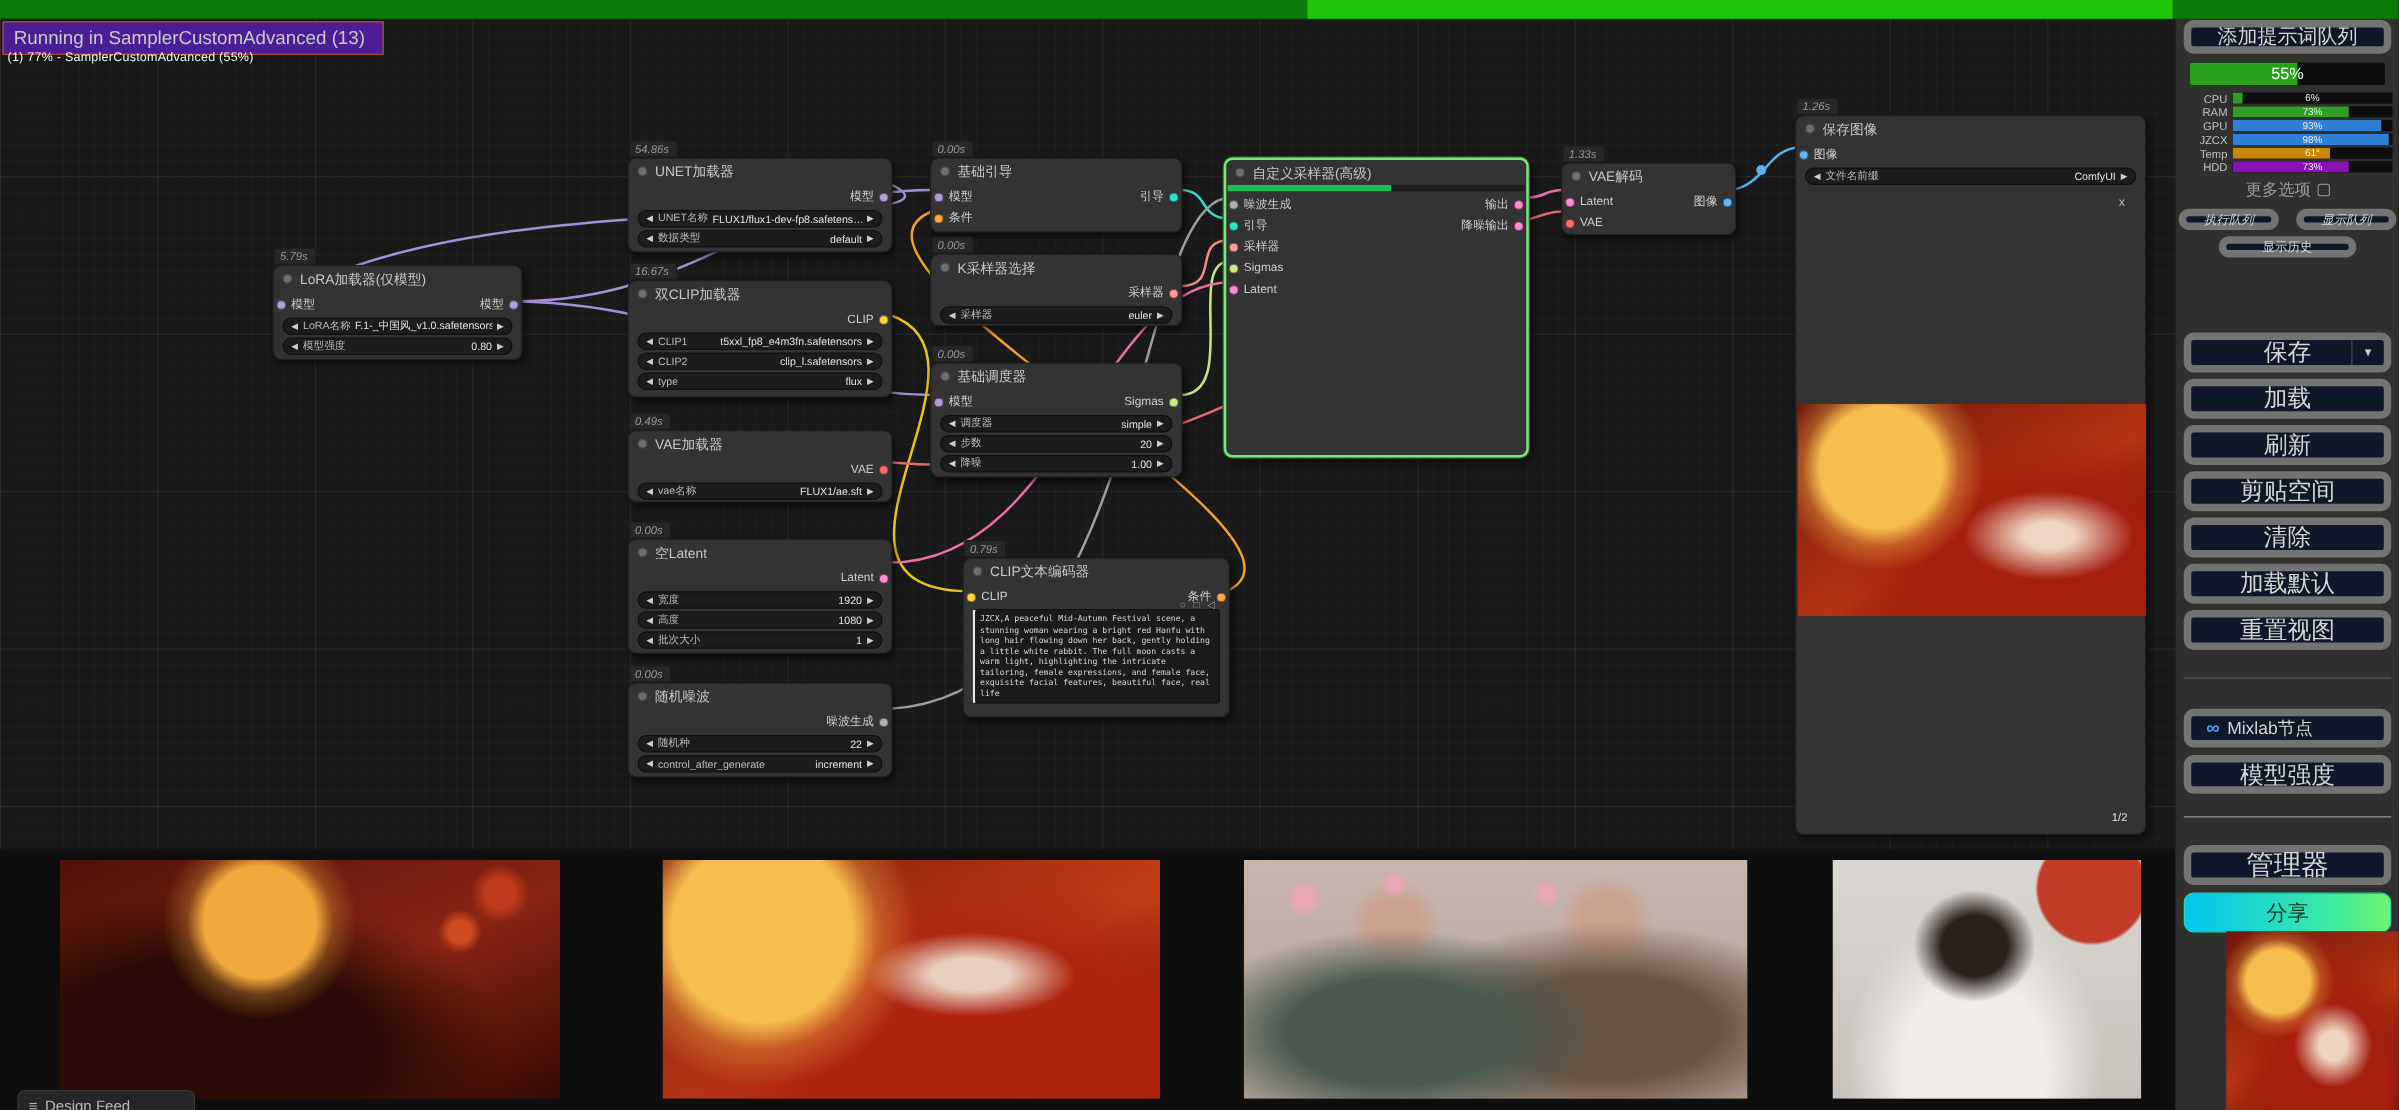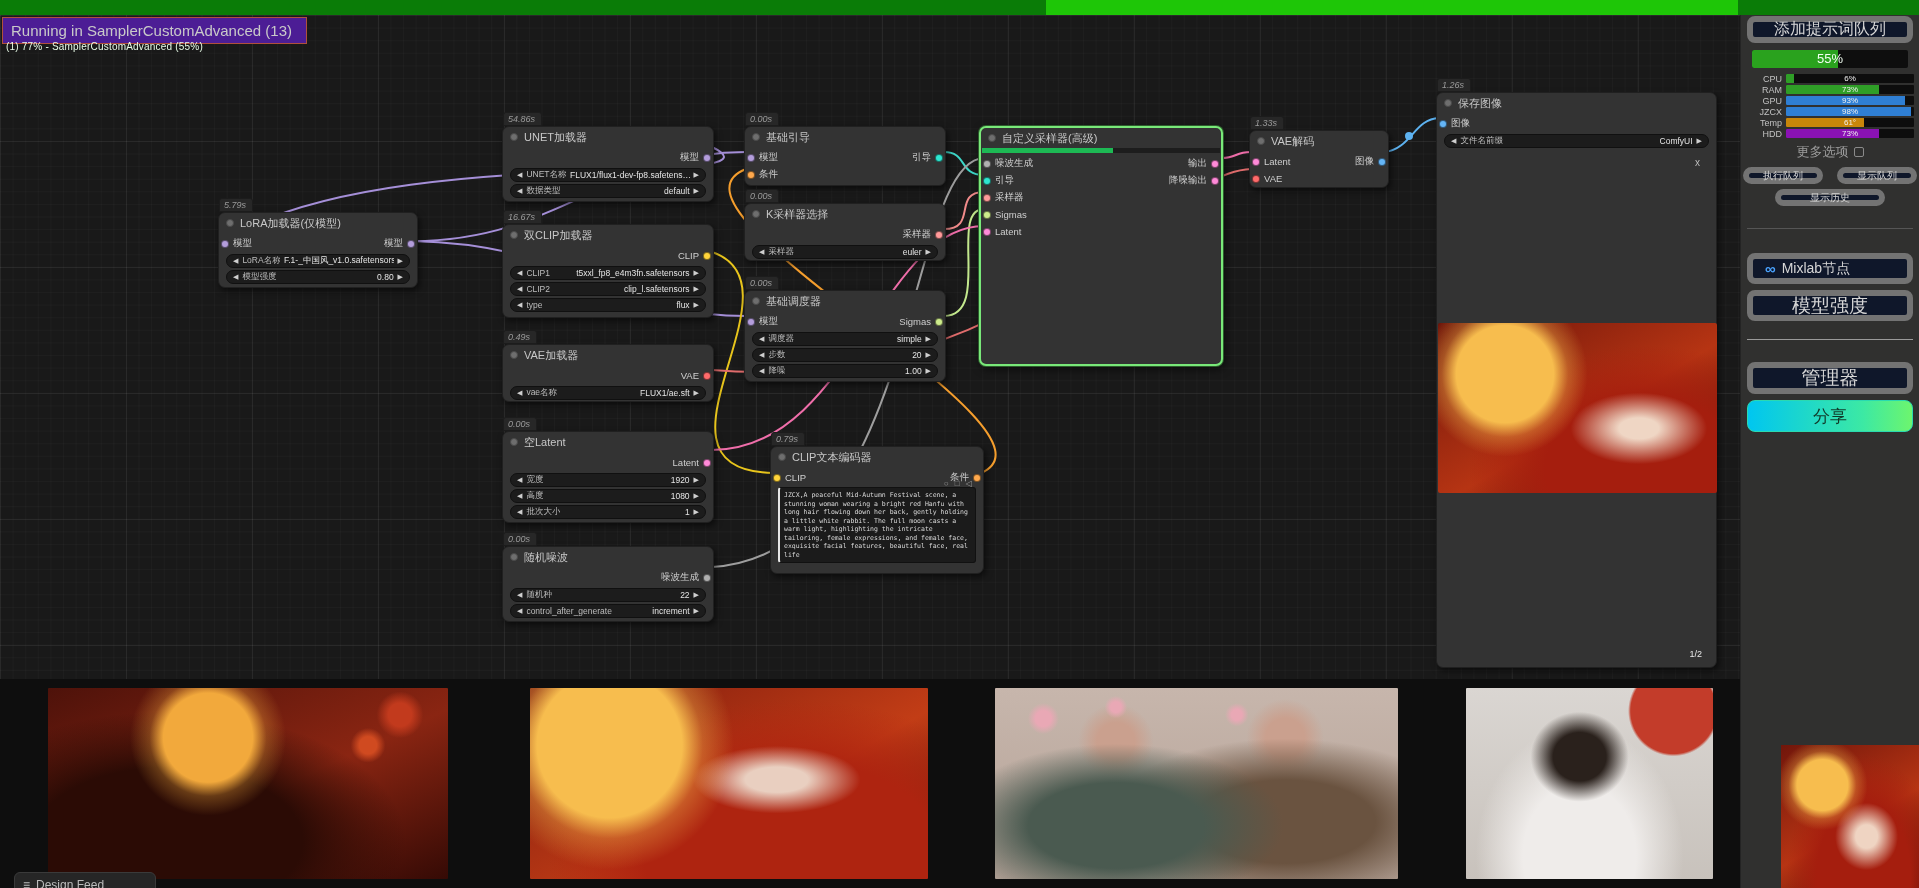--- a/index.html
+++ b/index.html
@@ -70,33 +70,33 @@
   #mainProg .fill { position:absolute; left:0; top:0; bottom:0; background:#2aa21e; }
   #mainProg .lbl { position:absolute; width:100%; text-align:center; top:1px; font-size:13px; color:#f2fff2; }
   #stats { margin-top:5px; width:168px; }
   .statrow { display:flex; align-items:center; height:11px; margin-bottom:0px; }
   .statrow .sl { width:40px; text-align:right; padding-right:4px; font-size:9px; color:#c2c2c2; }
   .statrow .sbar { position:relative; flex:1; height:9px; background:#0d0d0d; border-radius:1px; overflow:hidden; }
   .statrow .sfill { position:absolute; left:0; top:0; bottom:0; }
   .statrow .sval { position:absolute; width:100%; text-align:center; top:0; font-size:8px; color:#f0f0f0; line-height:9px; }
   #moreOpts { margin-top:4px; font-size:13px; color:#9d9d9d; display:flex; align-items:center; gap:5px; }
   #moreOpts .cb { width:10px; height:10px; border:1px solid #8a8a8a; border-radius:2px; background:transparent; }
-  #qrow { margin-top:6px; display:flex; gap:14px; }
+  #qrow { margin-top:6px; display:flex; gap:14px;font-style:italic; }
   #qrow .sbtn { width:80px; height:17px; font-size:10px; border-radius:9px; }
   #histBtn { margin-top:5px; width:110px; height:17px; font-size:10px; border-radius:9px; }
   #mainBtns { margin-top:60px; display:flex; flex-direction:column; gap:5px; }
   #mainBtns .sbtn { width:166px; height:32px; font-size:19px; position:relative; }
   #saveBtn .dd { position:absolute; right:0; top:0; bottom:0; width:26px; border-left:1px solid #4b4b4b;
     display:flex; align-items:center; justify-content:center; font-size:9px; color:#cfcfcf; }
   .sdivider { margin-top:22px; width:166px; border-top:1px solid #555; }
   .sdivider2 { margin-top:18px; width:166px; border-top:1px solid #9a9a9a; }
   #mixlabBtn { margin-top:24px; width:166px; height:31px; font-size:14px; justify-content:flex-start; padding-left:12px; gap:6px; }
   #mixlabBtn .inf { color:#4aa3ff; font-size:15px; font-weight:bold; }
   #langBtn { margin-top:6px; width:166px; height:31px; font-size:19px; }
-  #mgrBtn { margin-top:22px; width:166px; height:32px; font-size:19px; }
+  #mgrBtn { margin-top:22px; width:166px; height:32px; font-size:22px; }
   #shareBtn { margin-top:6px; width:166px; height:32px; font-size:17px; color:#103828; border:1px solid #2bd9b0;
     background:linear-gradient(90deg,#00c6f0 0%,#3ce9a4 70%,#6df56e 100%); }
   #sideThumb { position:absolute; right:0; bottom:0; width:138px; height:143px;
     background:
       radial-gradient(circle at 30% 28%, #f7bd4e 0 18%, rgba(247,189,78,.3) 24%, transparent 32%),
       radial-gradient(ellipse at 62% 64%, #efd4c2 0 9%, transparent 26%),
       radial-gradient(ellipse at 60% 92%, #a51e0e 0 40%, transparent 66%),
       linear-gradient(150deg,#71160b,#b63413 55%,#4e0d05); }
 
   
@@ -509,20 +509,32 @@
       <span>更多选项</span>
       <span class="cb"></span>
     </div>
 
     <div id="qrow">
       <div class="sbtn">执行队列</div>
       <div class="sbtn">显示队列</div>
     </div>
     <div id="histBtn" class="sbtn">显示历史</div>
 
+    <div id="mainBtns">
+      <div id="saveBtn" class="sbtn">
+        <span>保存</span>
+        <span class="dd">▼</span>
+      </div>
+      <div class="sbtn">加载</div>
+      <div class="sbtn">刷新</div>
+      <div class="sbtn">剪贴空间</div>
+      <div class="sbtn">清除</div>
+      <div class="sbtn">加载默认</div>
+      <div class="sbtn">重置视图</div>
+    </div>
 
     <div class="sdivider"></div>
 
     <div id="mixlabBtn" class="sbtn">
       <span class="inf">∞</span>
       <span>Mixlab节点</span>
     </div>
     <div id="langBtn" class="sbtn">模型强度</div>
 
     <div class="sdivider2"></div>

